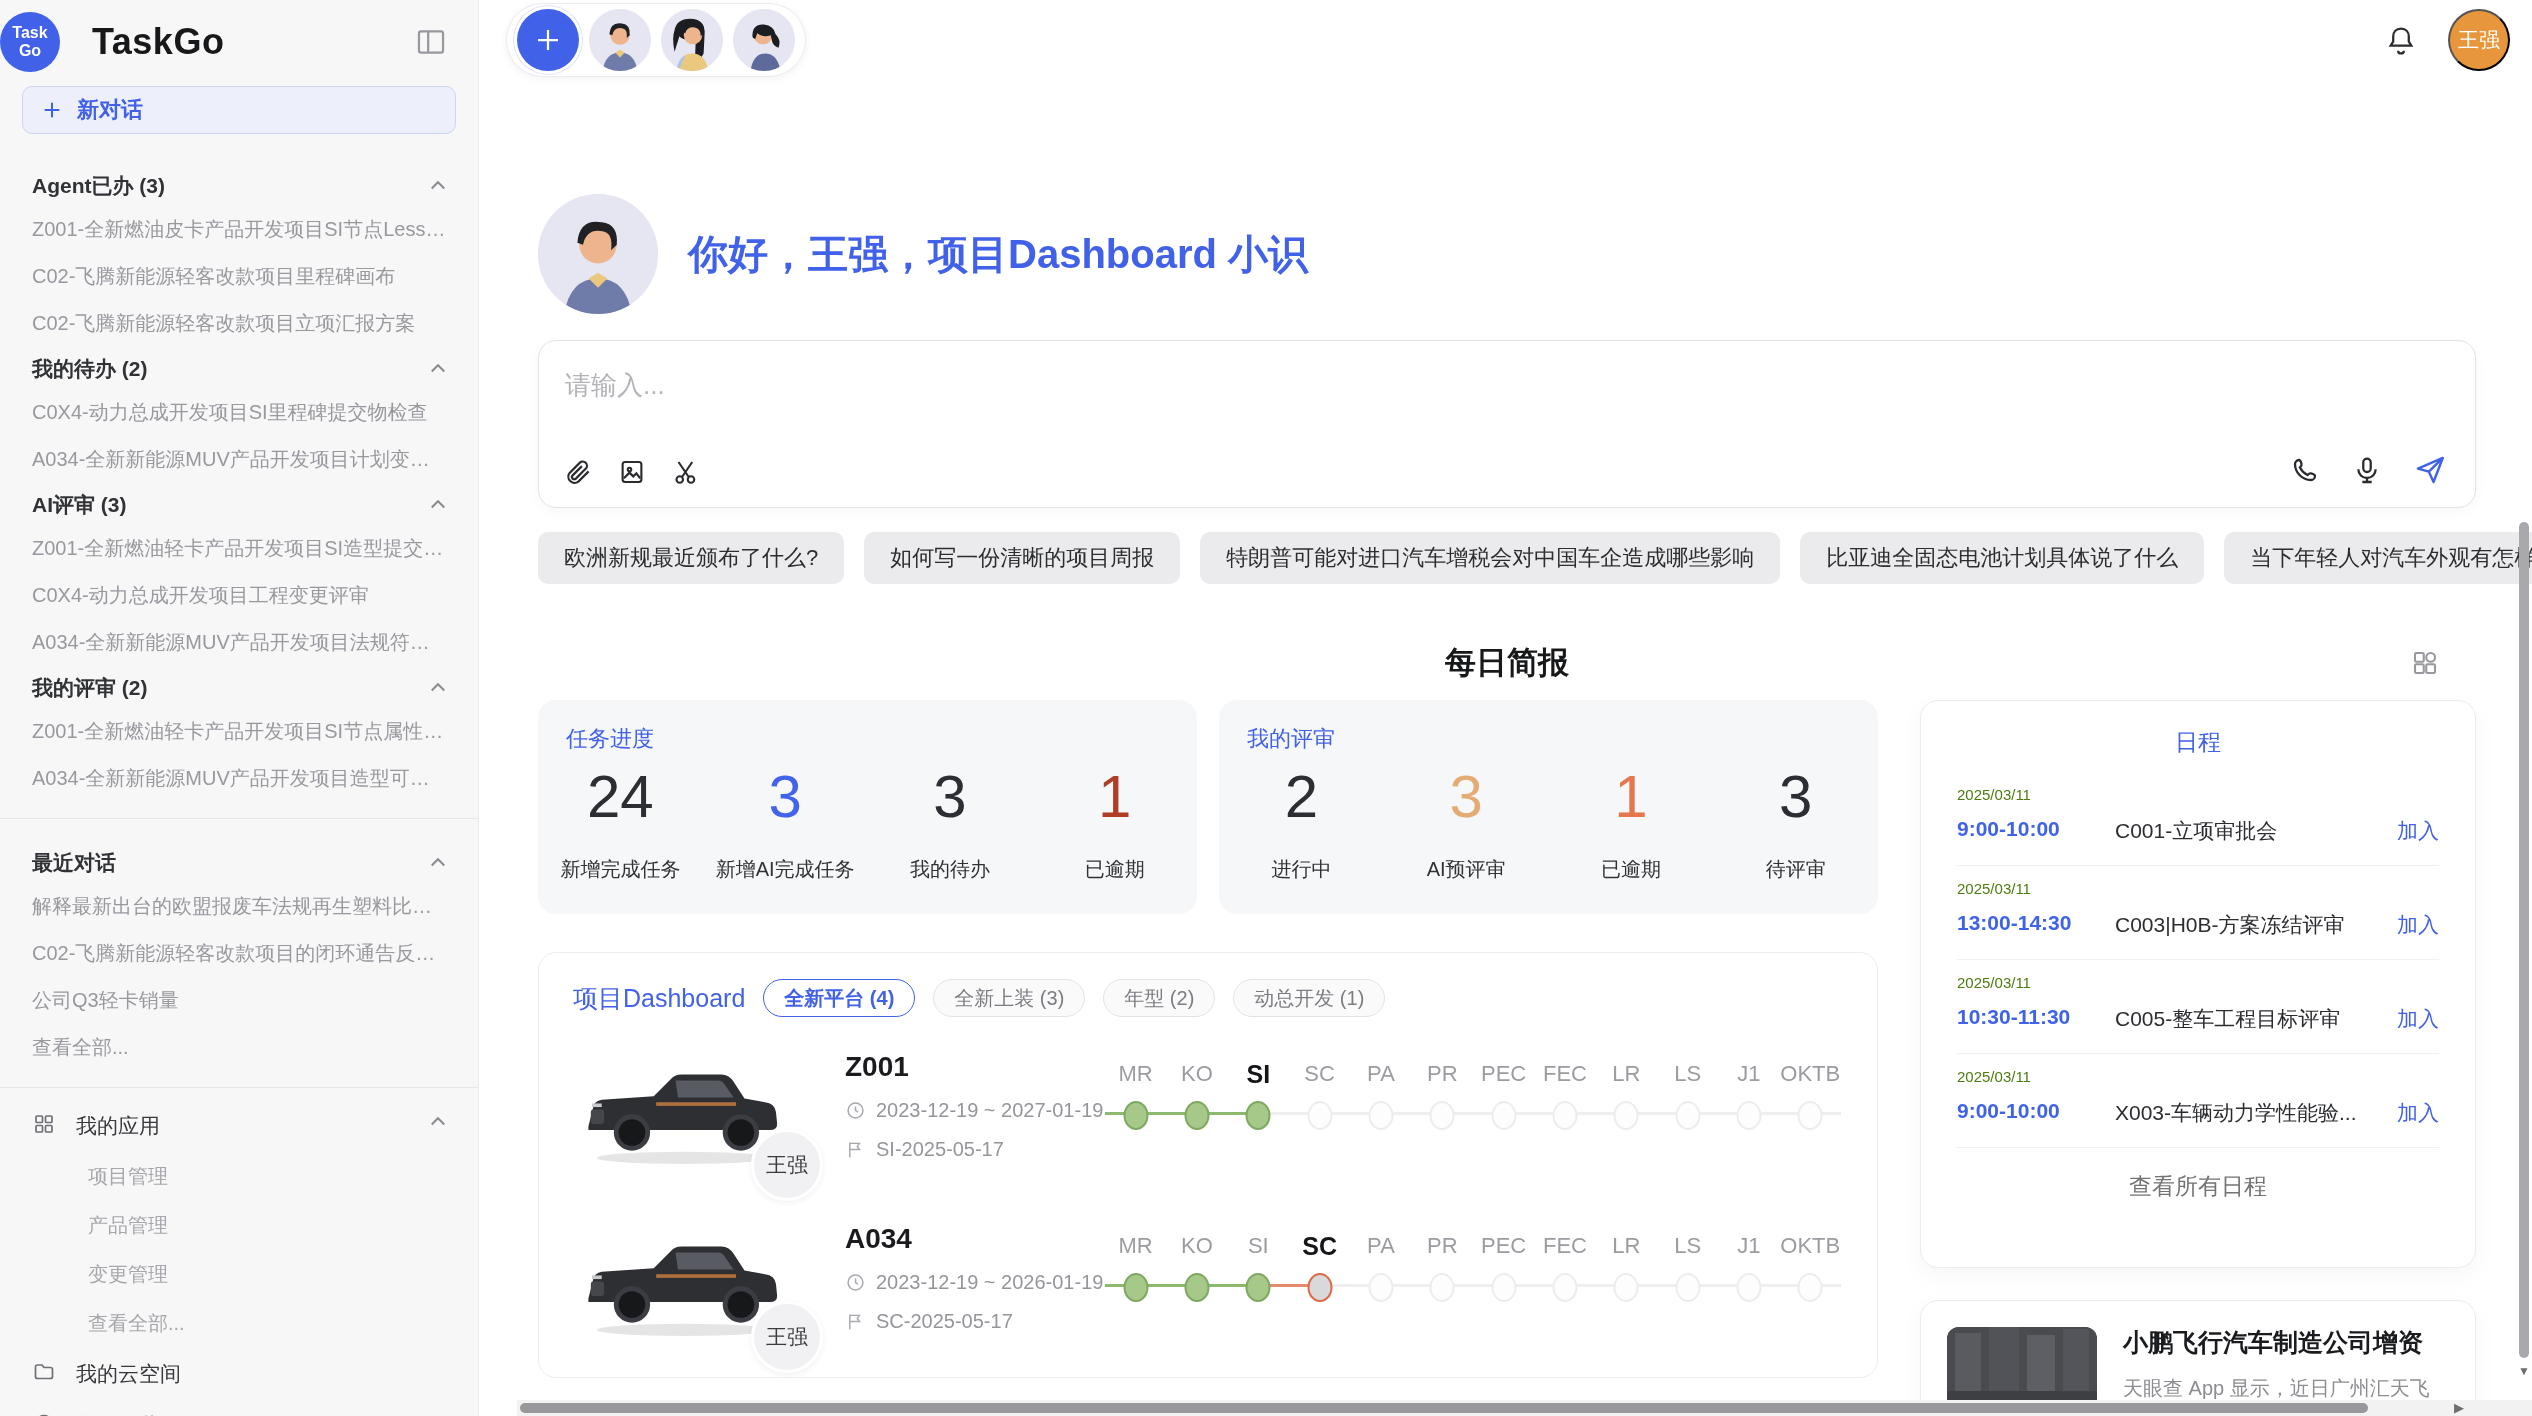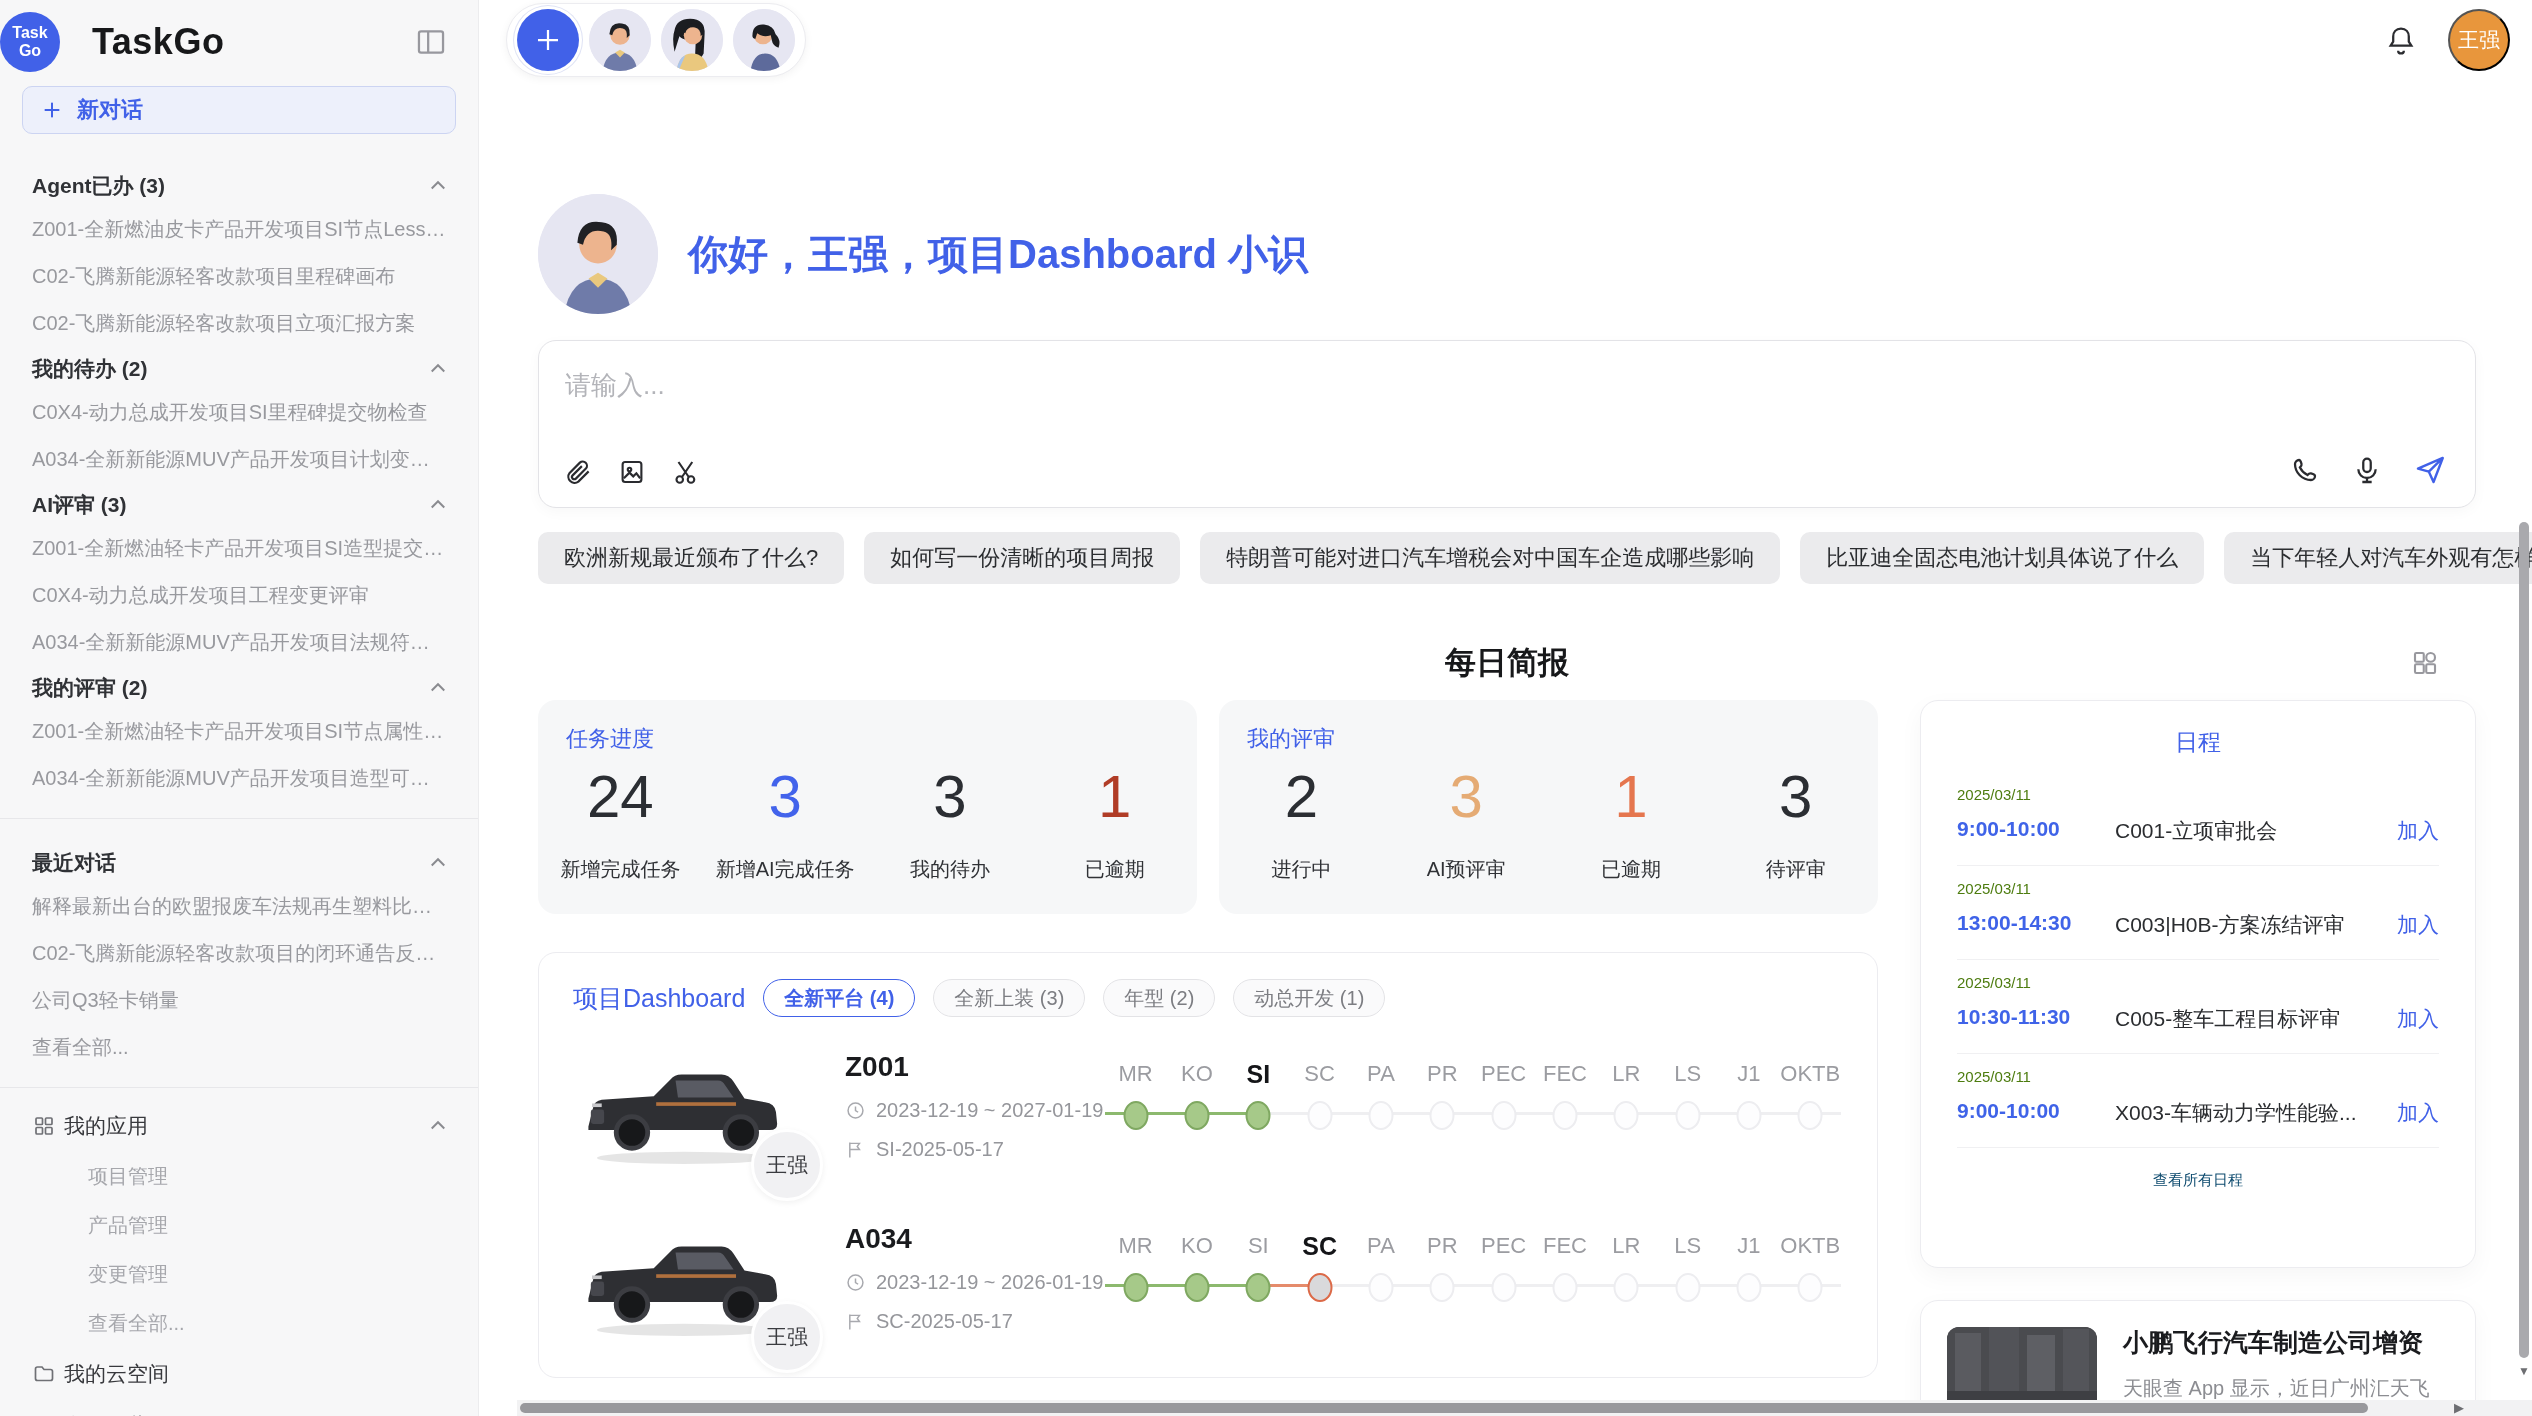--- a/index.html
+++ b/index.html
@@ -21,21 +21,21 @@
             background:#edf0fb;color:#4161e8;font-size:22px;font-weight:600;display:flex;
             align-items:center;gap:14px;padding:0 18px;cursor:pointer;
             font-family:inherit}
   .sb-scroll{flex:1;overflow:hidden;padding:4px 0 10px 0}
   .sb-section{padding:10px 30px 4px 32px}
   .sb-sec-head{display:flex;align-items:center;justify-content:space-between;
                font-size:21px;font-weight:600;color:#303236;padding:8px 0 6px 0;cursor:pointer}
   .sb-item{font-size:20px;color:#98999e;padding:10px 0;white-space:nowrap;overflow:hidden;
            text-overflow:ellipsis;cursor:pointer}
   .sb-divider{height:1px;background:#e7e7ea;margin:12px 0}
-  .sb-iconrow{display:flex;align-items:center;gap:8px;padding:12px 30px 12px 32px;
+  .sb-iconrow{display:flex;align-items:flex-start;gap:20px;padding:12px 30px 12px 32px;
               font-size:21px;color:#38393d;cursor:pointer}
   .sb-iconrow .ic{color:#6f7075}
   .sb-sub{padding-left:88px;font-size:20px;color:#a6a7ac;padding-top:11px;padding-bottom:11px;cursor:pointer}
   .chev{color:#8a8b90}
 
   
   .main{position:relative;flex:1;background:#fff;overflow:hidden}
   .topbar{position:absolute;left:27px;top:3px;right:22px;display:flex;align-items:center}
   .avatar-pill{display:flex;align-items:center;gap:10px;background:#fff;border:1px solid #ececf0;
                border-radius:40px;padding:5px 10px;box-shadow:0 2px 8px rgba(0,0,0,.05)}
@@ -116,21 +116,21 @@
   .sched-card{background:#fff;border:1px solid #ececf0;border-radius:18px;height:566px;
               box-shadow:0 8px 24px rgba(0,0,0,.04);padding:0 36px;overflow:hidden}
   .sched-title{text-align:center;font-size:23px;color:#4161e8;padding:26px 0 14px 0}
   .sched-item{padding:14px 0 20px 0;border-bottom:1px solid #f0f0f2}
   .sched-item:last-of-type{border-bottom:1px solid #f0f0f2}
   .sched-date{font-size:15px;color:#4d7c0f}
   .sched-line{display:flex;align-items:flex-start;margin-top:14px}
   .sched-time{width:158px;font-size:21px;color:#3f63e8;font-weight:600}
   .sched-name{flex:1;font-size:21px;color:#2b2d30;white-space:nowrap;overflow:hidden;text-overflow:ellipsis}
   .sched-join{font-size:21px;color:#4161e8;background:none;border:none;cursor:pointer;font-family:Liberation Mono, monospace;padding:0 0 0 16px}
-  .sched-viewall{display:block;margin:22px auto 16px auto;font-size:15px;color:#0c4a6e;background:none;
+  .sched-viewall{display:block;margin:22px auto 16px auto;font-size:23px;color:#737373;background:none;
                  border:none;cursor:pointer;font-family:inherit}
 
   .news-card{margin-top:32px;background:#fff;border:1px solid #ececf0;border-radius:18px;
              height:170px;box-shadow:0 8px 24px rgba(0,0,0,.04);padding:26px;display:flex;gap:26px;overflow:hidden}
   .news-img{width:150px;min-width:150px;height:120px;border-radius:12px;overflow:hidden;background:#4a4b4f}
   .news-title{font-size:25px;font-weight:700;color:#1a1b1e;line-height:1.25}
   .news-snippet{margin-top:16px;font-size:20px;color:#8c8d92;line-height:1.4}
 
   
   .hscroll{position:absolute;left:517px;right:0;bottom:0;height:16px;background:#f2f2f3}

